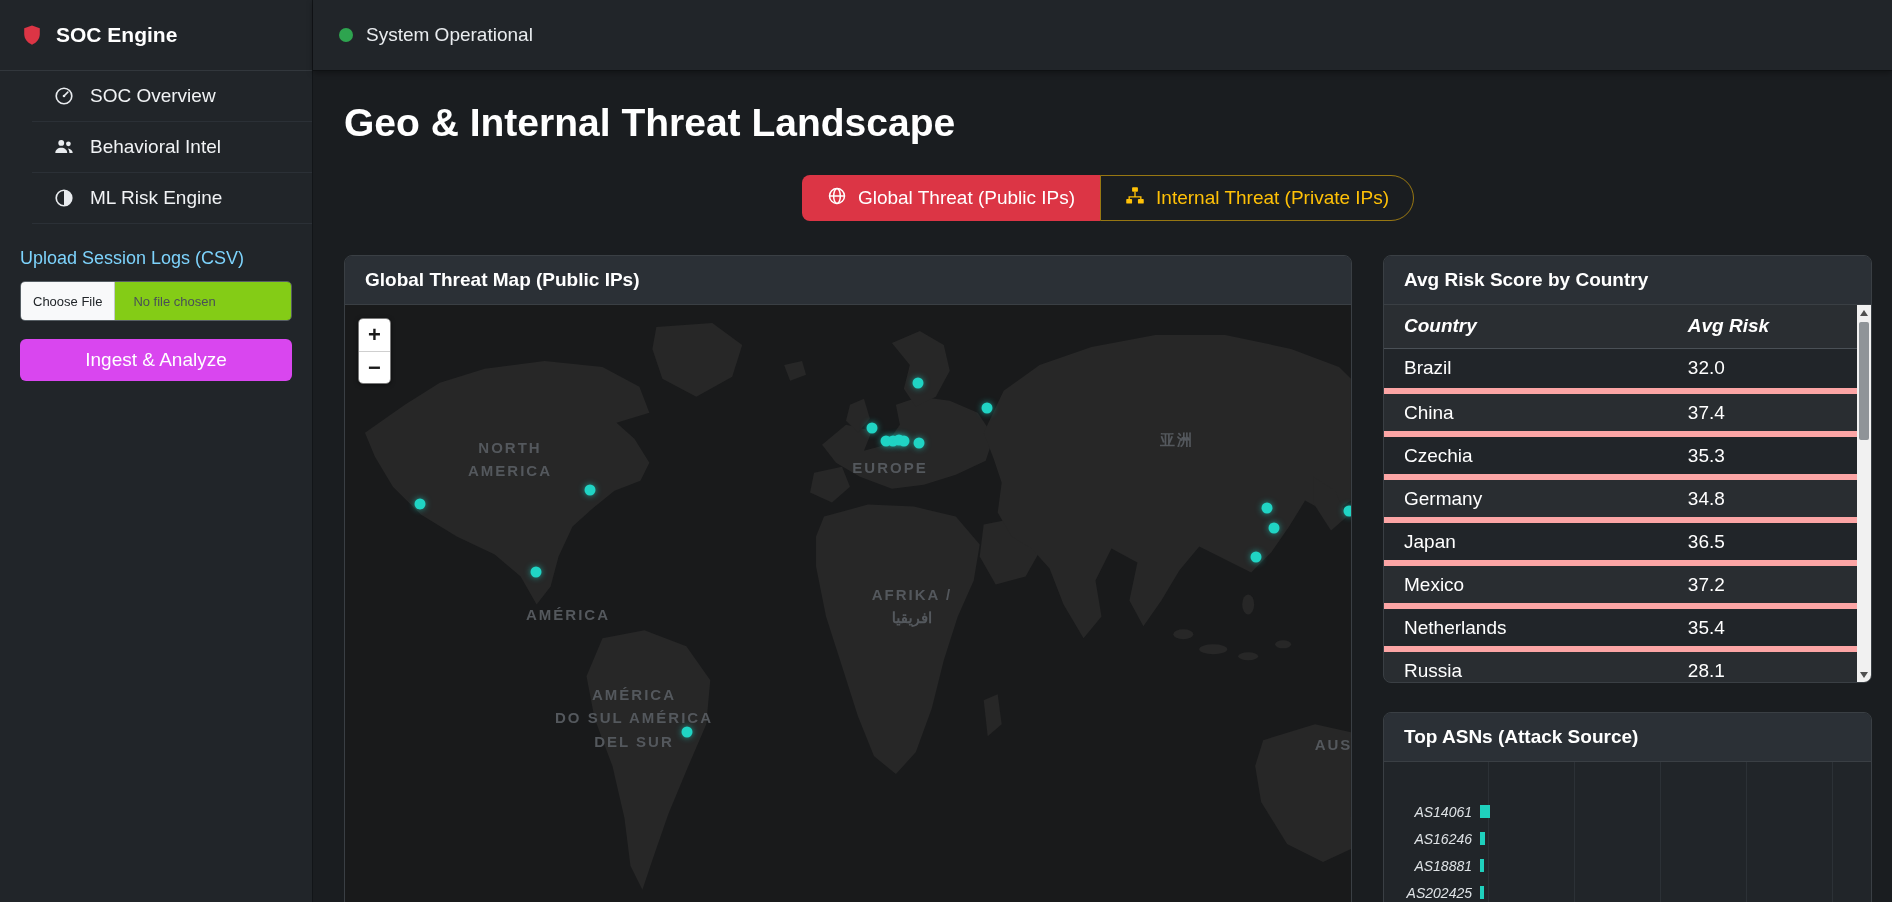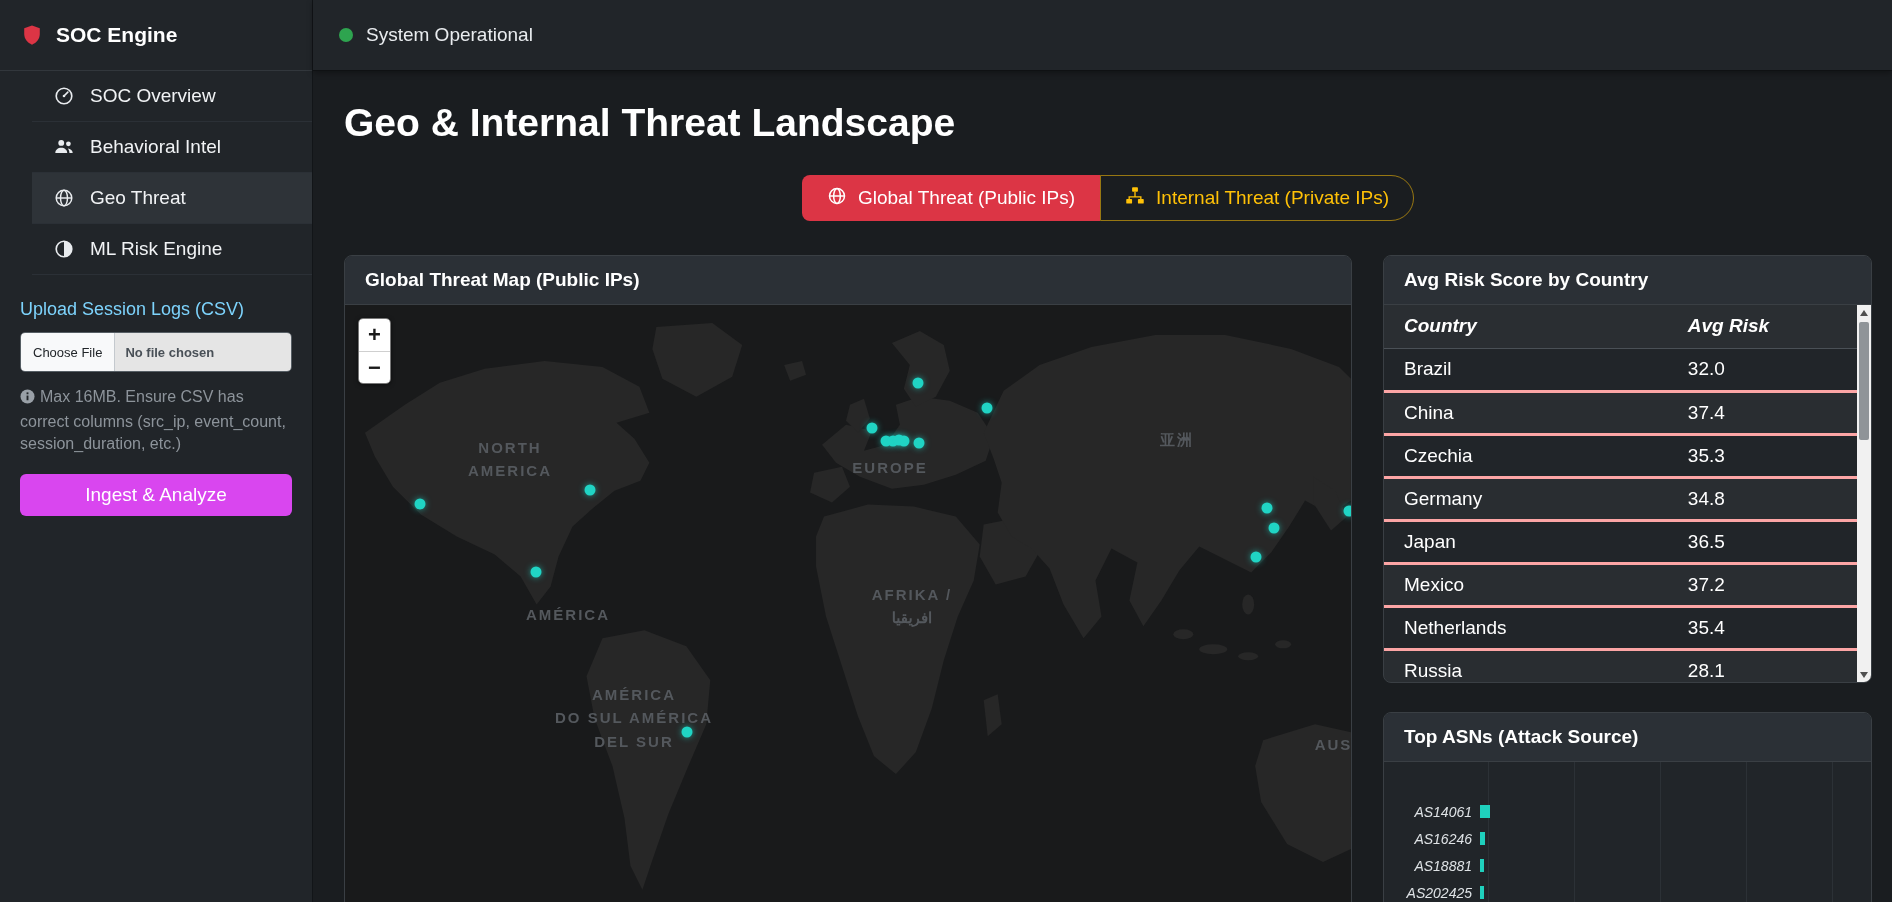--- a/index.html
+++ b/index.html
@@ -10,21 +10,21 @@
   
   .sidebar { width:313px; min-width:313px; background:#212529; border-right:1px solid #121518; display:flex; flex-direction:column; }
   .brand { display:flex; align-items:center; gap:12px; padding:0 20px; height:71px; border-bottom:1px solid #32373c; font-size:21px; font-weight:bold; }
   .nav-item { display:flex; align-items:center; gap:14px; padding:0 20px; height:51px; border-bottom:1px solid #2b3036; font-size:19px; color:#f1f3f5; cursor:pointer;margin-left:32px; }
   .nav-item.active { background:#2e3338; }
   .nav-icon { width:24px; display:flex; justify-content:center; }
   .upload { padding:24px 20px; }
   .upload-label { color:#7dd3fc; font-size:18px; margin-bottom:12px; }
   .file-input { display:flex; width:100%; height:40px; border-radius:5px; overflow:hidden; font-size:13px; cursor:pointer; border:1px solid #565e64; }
   .file-btn { background:#f8f9fa; color:#212529; display:flex; align-items:center; padding:0 12px; border-right:1px solid #c4c9ce; white-space:nowrap; }
-  .file-status { background:#e5e5e5; color:#495057; flex:1; display:flex; align-items:center; padding:0 10px; white-space:nowrap; overflow:hidden;font-weight:bold; }
+  .file-status { background:#84cc16; color:#495057; flex:1; display:flex; align-items:center; padding:0 18px; white-space:nowrap; overflow:hidden; }
   .hint { margin-top:14px; font-size:16px; color:#8d949b; line-height:1.42; }
   .hint .info-icon { display:inline-block; vertical-align:-2px; margin-right:5px; }
   .ingest-btn { margin-top:18px; width:100%; height:42px; background:#d946ef; color:#fff; border:none; border-radius:6px; font-size:19px; cursor:pointer; font-family:inherit; }
 
   
   .content { flex:1; display:flex; flex-direction:column; min-width:0; }
   .topbar { height:71px; background:#212529; display:flex; align-items:center; gap:13px; padding:0 26px; border-bottom:1px solid #0f1113; box-shadow:0 2px 6px rgba(0,0,0,.35); }
   .status-dot { width:14px; height:14px; border-radius:50%; background:#2ea44f; }
   .topbar-text { font-size:19px; color:#e9ecef; }
   .main { flex:1; padding:30px 20px 0 31px; overflow:hidden; }
@@ -46,21 +46,21 @@
   .threat-dot { position:absolute; width:11px; height:11px; border-radius:50%; background:#20d4c4; transform:translate(-50%,-50%); box-shadow:0 0 6px rgba(32,212,196,.65); }
   .zoom-ctl { position:absolute; top:13px; left:13px; width:33px; border:1px solid #777; border-radius:5px; overflow:hidden; z-index:5; box-shadow:0 1px 4px rgba(0,0,0,.5); }
   .zoom-btn { width:100%; height:32px; background:#fff; color:#1a1a1a; font-size:22px; font-weight:bold; display:flex; align-items:center; justify-content:center; cursor:pointer; }
   .zoom-btn + .zoom-btn { border-top:1px solid #cfcfcf; }
 
   
   .right-col { width:489px; display:flex; flex-direction:column; gap:29px; }
   .risk-card { height:428px; display:flex; flex-direction:column; }
   .risk-body { position:relative; flex:1; overflow:hidden; }
   table { border-collapse:collapse; width:calc(100% - 14px); }
-  th, td { text-align:left; padding:0 20px; height:43px; font-size:19px; border-bottom:3px solid #fca5a5; color:#fff; }
+  th, td { text-align:left; padding:0 20px; height:43px; font-size:19px; border-bottom:6px solid #fca5a5; color:#fff; }
   th { font-weight:bold; background:rgba(255,255,255,.045); border-bottom:1px solid #4a5056;font-style:italic; }
   th:nth-child(2), td:nth-child(2) { width:40%; }
   tbody tr:nth-child(even) { background:rgba(255,255,255,.04); }
 
   .scrollbar { position:absolute; right:0; top:0; bottom:0; width:14px; background:#f1f1f1; display:flex; flex-direction:column; }
   .sb-btn { height:15px; display:flex; align-items:center; justify-content:center; cursor:pointer; }
   .arrow-up { width:0; height:0; border-left:4px solid transparent; border-right:4px solid transparent; border-bottom:6px solid #505050; }
   .arrow-down { width:0; height:0; border-left:4px solid transparent; border-right:4px solid transparent; border-top:6px solid #505050; }
   .sb-track { flex:1; position:relative; }
   .sb-thumb { position:absolute; top:2px; left:2px; right:2px; height:118px; background:#8f9498; border-radius:2px; cursor:grab; }
@@ -104,55 +104,36 @@
         <span class="nav-icon">
           <svg viewBox="0 0 24 24" width="22" height="22" fill="#e9ecef">
               <circle cx="9" cy="7.5" r="3.2"></circle>
               <path d="M2.5 18.5c0-3.4 2.9-5.6 6.5-5.6s6.5 2.2 6.5 5.6z"></path>
               <circle cx="16.8" cy="8.5" r="2.6"></circle>
               <path d="M16.2 13.6c3 .3 5.3 2.2 5.3 4.9h-3.6c0-1.9-.6-3.6-1.7-4.9z"></path>
             </svg>
         </span>
         <span>Behavioral Intel</span>
       </div>
-      <div class="nav-item active">
-        <span class="nav-icon">
-          <svg viewBox="0 0 24 24" width="22" height="22" fill="none" stroke="#e9ecef" stroke-width="1.6">
-              <circle cx="12" cy="12" r="8.5"></circle>
-              <ellipse cx="12" cy="12" rx="3.8" ry="8.5"></ellipse>
-              <path d="M3.5 12h17"></path>
-            </svg>
-        </span>
-        <span>Geo Threat</span>
-      </div>
       <div class="nav-item">
         <span class="nav-icon">
           <svg viewBox="0 0 24 24" width="22" height="22">
               <circle cx="12" cy="12" r="8.5" fill="none" stroke="#e9ecef" stroke-width="1.8"></circle>
               <path d="M12 3.5a8.5 8.5 0 0 1 0 17z" fill="#e9ecef"></path>
             </svg>
         </span>
         <span>ML Risk Engine</span>
       </div>
     </nav>
 
     <div class="upload">
       <div class="upload-label">Upload Session Logs (CSV)</div>
       <div class="file-input">
         <span class="file-btn">Choose File</span>
         <span class="file-status">No file chosen</span>
-      </div>
-      <div class="hint">
-        <span class="info-icon">
-          <svg viewBox="0 0 16 16" width="15" height="15">
-              <circle cx="8" cy="8" r="7.5" fill="#99a0a7"></circle>
-              <rect x="7" y="7" width="2" height="5" fill="#212529"></rect>
-              <rect x="7" y="3.6" width="2" height="2" fill="#212529"></rect>
-            </svg>
-        </span><span>Max 16MB. Ensure CSV has correct columns (src_ip, event_count, session_duration, etc.)</span>
       </div>
       <button class="ingest-btn">Ingest &amp; Analyze</button>
     </div>
   </aside>
 
   <div class="content">
 
     <header class="topbar">
       <span class="status-dot"></span>
       <span class="topbar-text">System Operational</span>

